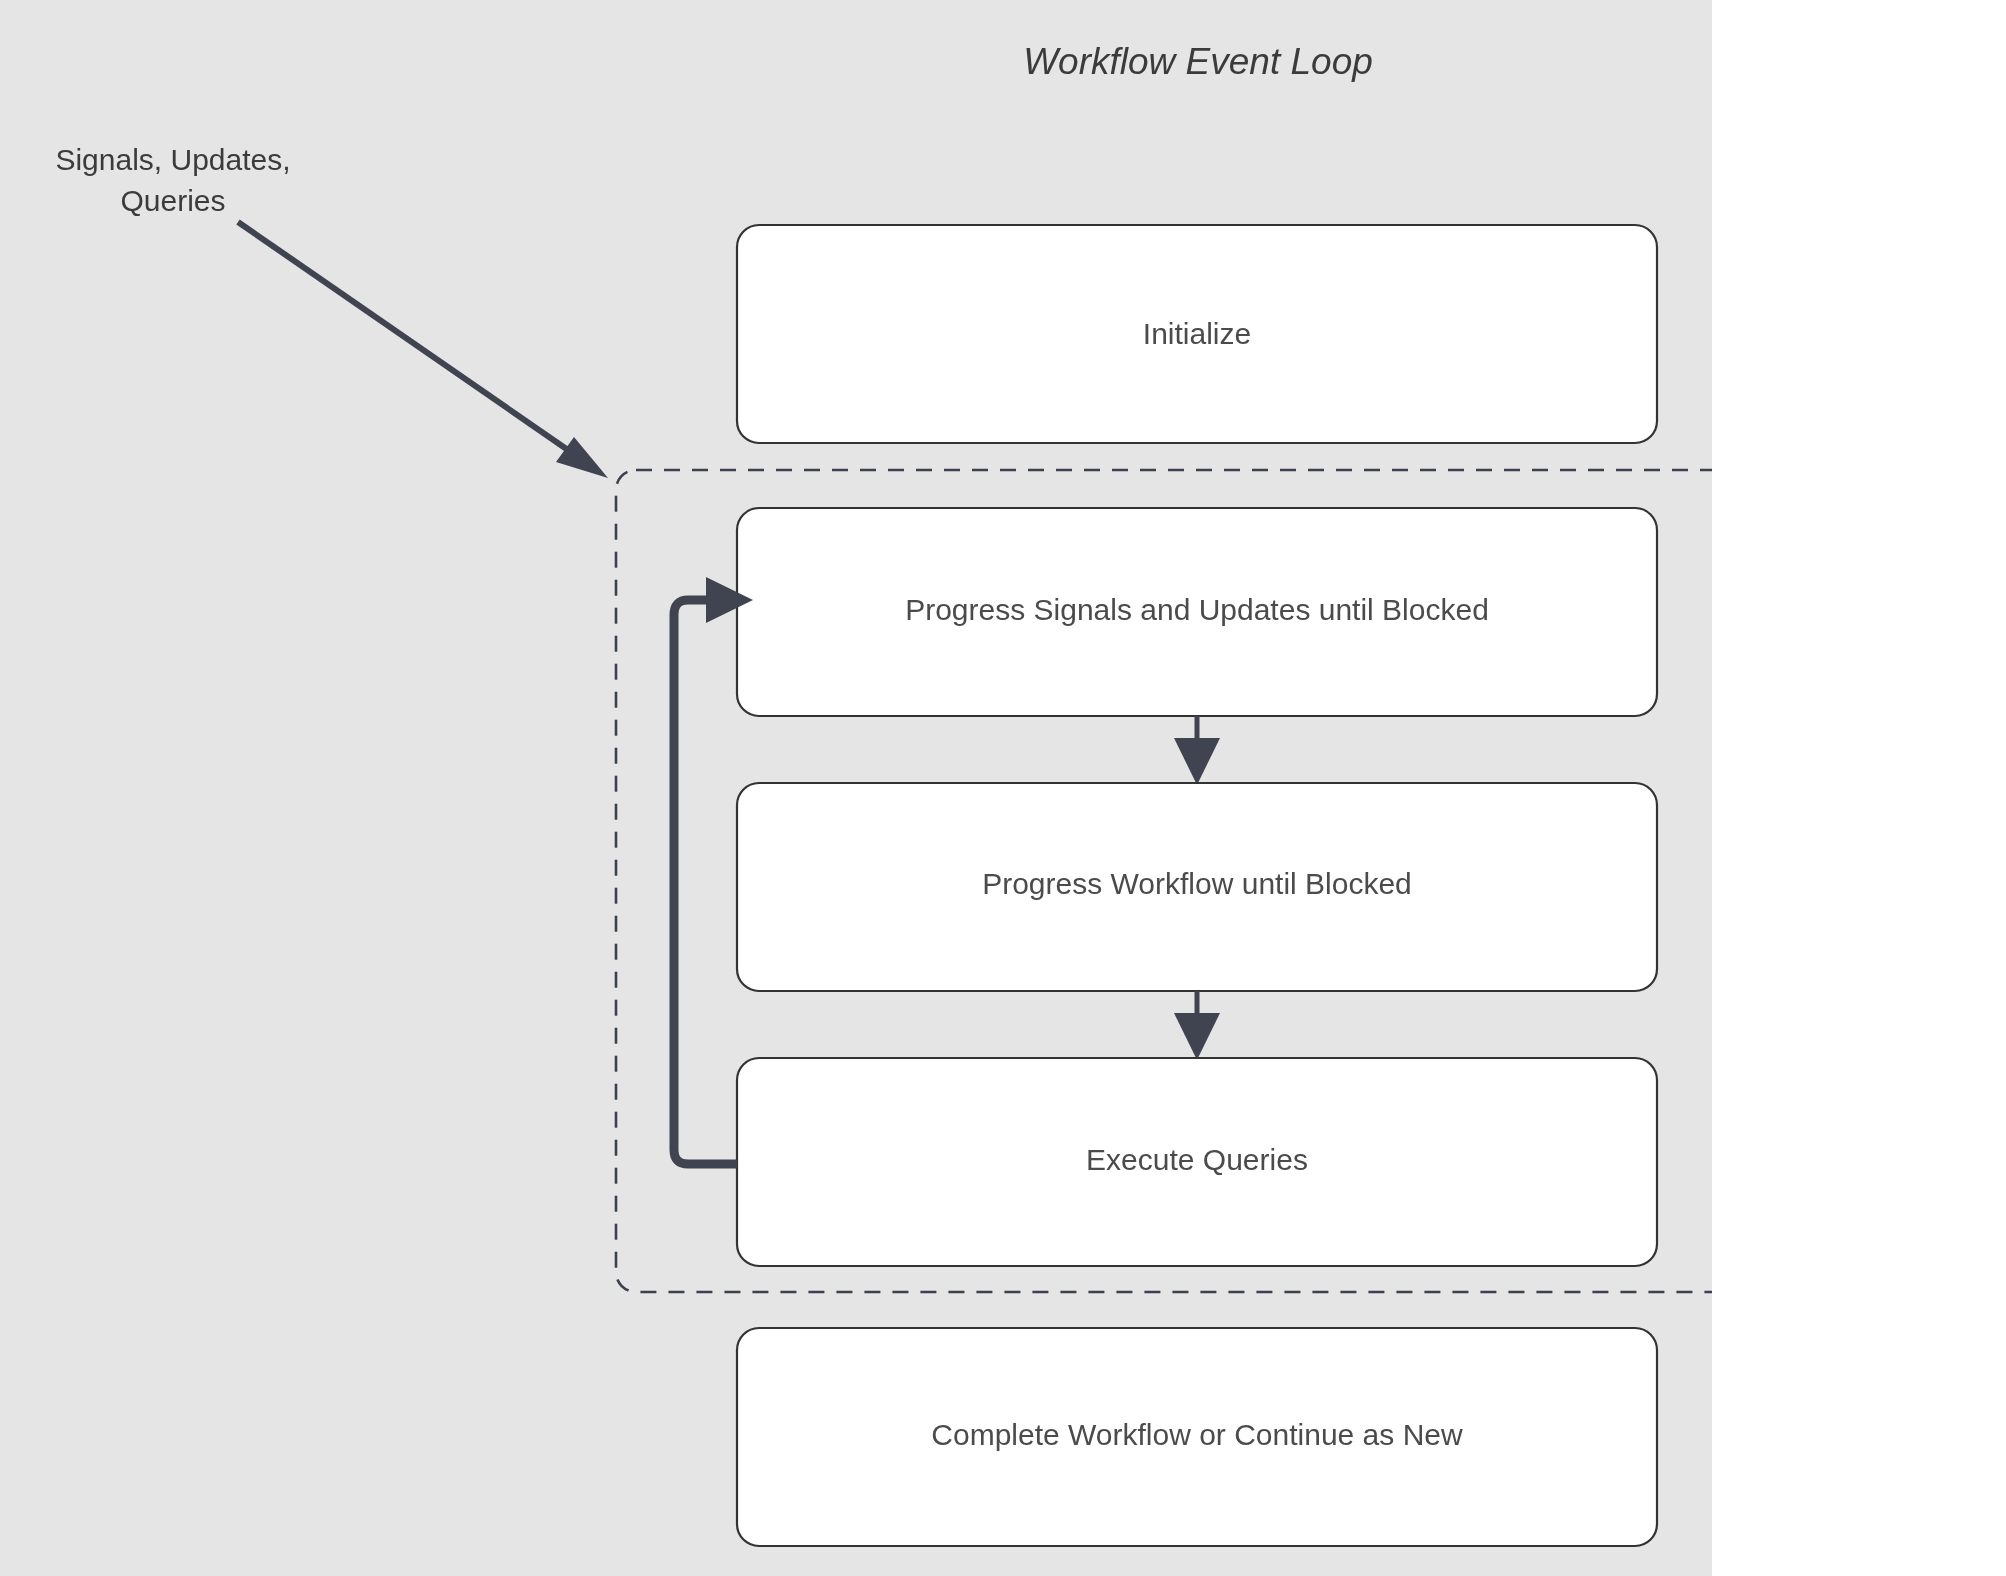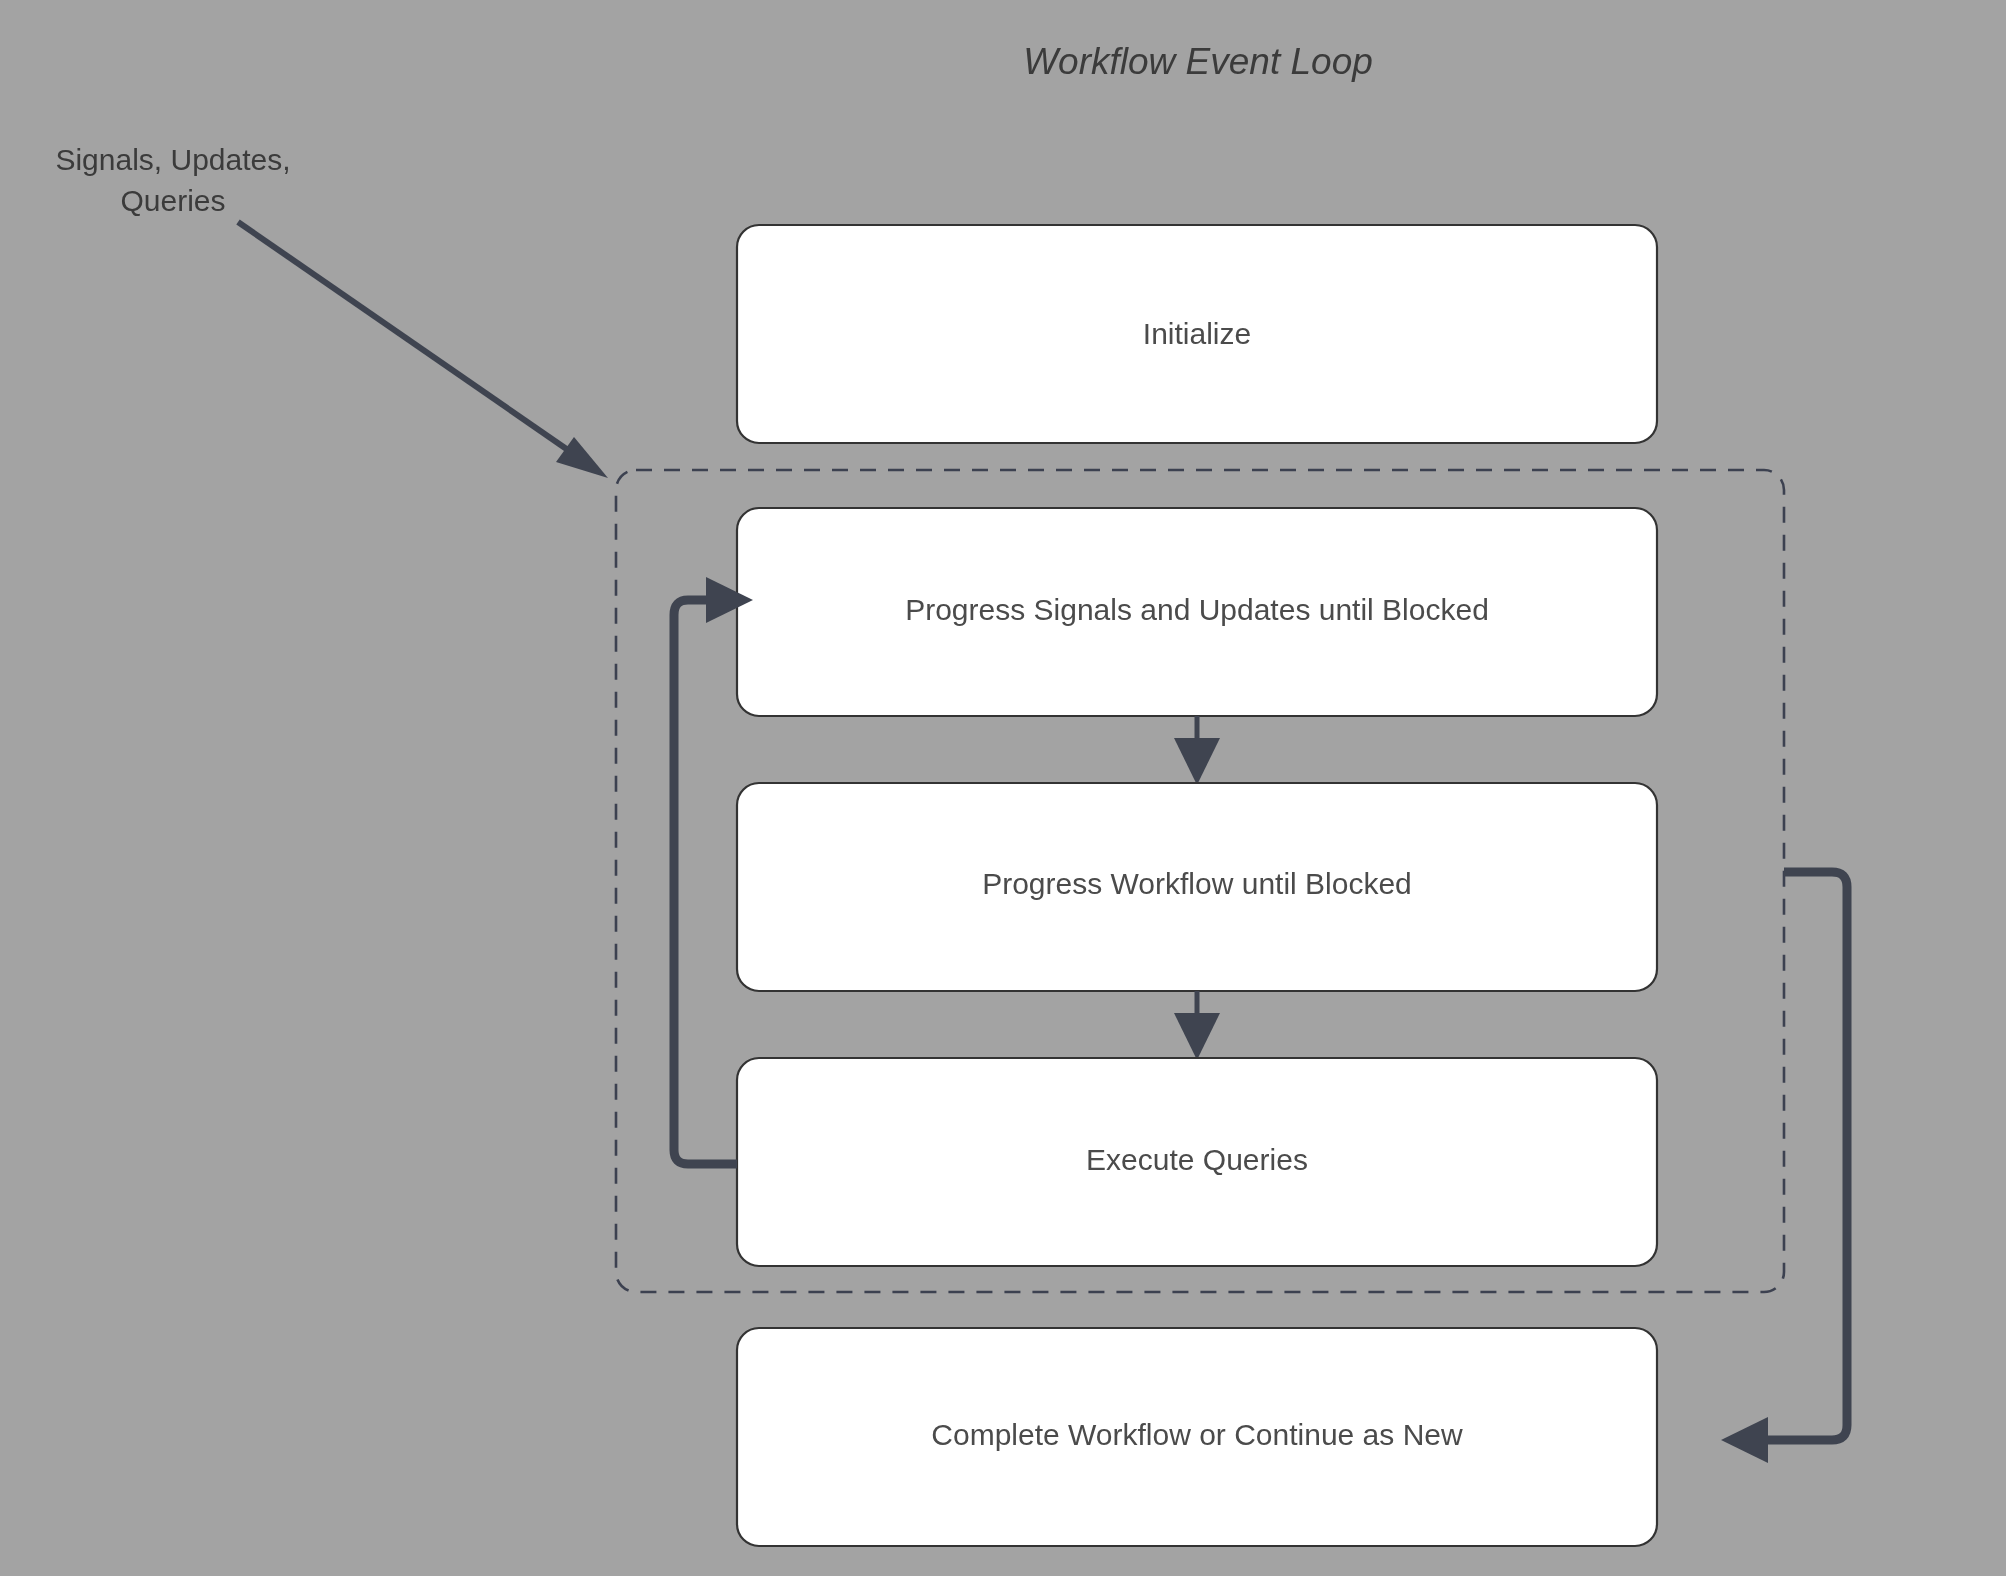--- a/index.html
+++ b/index.html
@@ -5,23 +5,23 @@
   html, body {
     margin: 0;
     padding: 0;
     background: #ffffff;
   }
   body {
     font-family: "Liberation Sans", sans-serif;
   }
   #diagram-root {
     position: relative;
-    width: 2006px;
+    width: 1712px;
     height: 1576px;
-    background: #a3a3a3;
+    background: #e5e5e5;
     overflow: hidden;
   }
   svg.canvas {
     position: absolute;
     top: 0;
     left: 0;
     width: 2006px;
     height: 1576px;
     display: block;
   }

